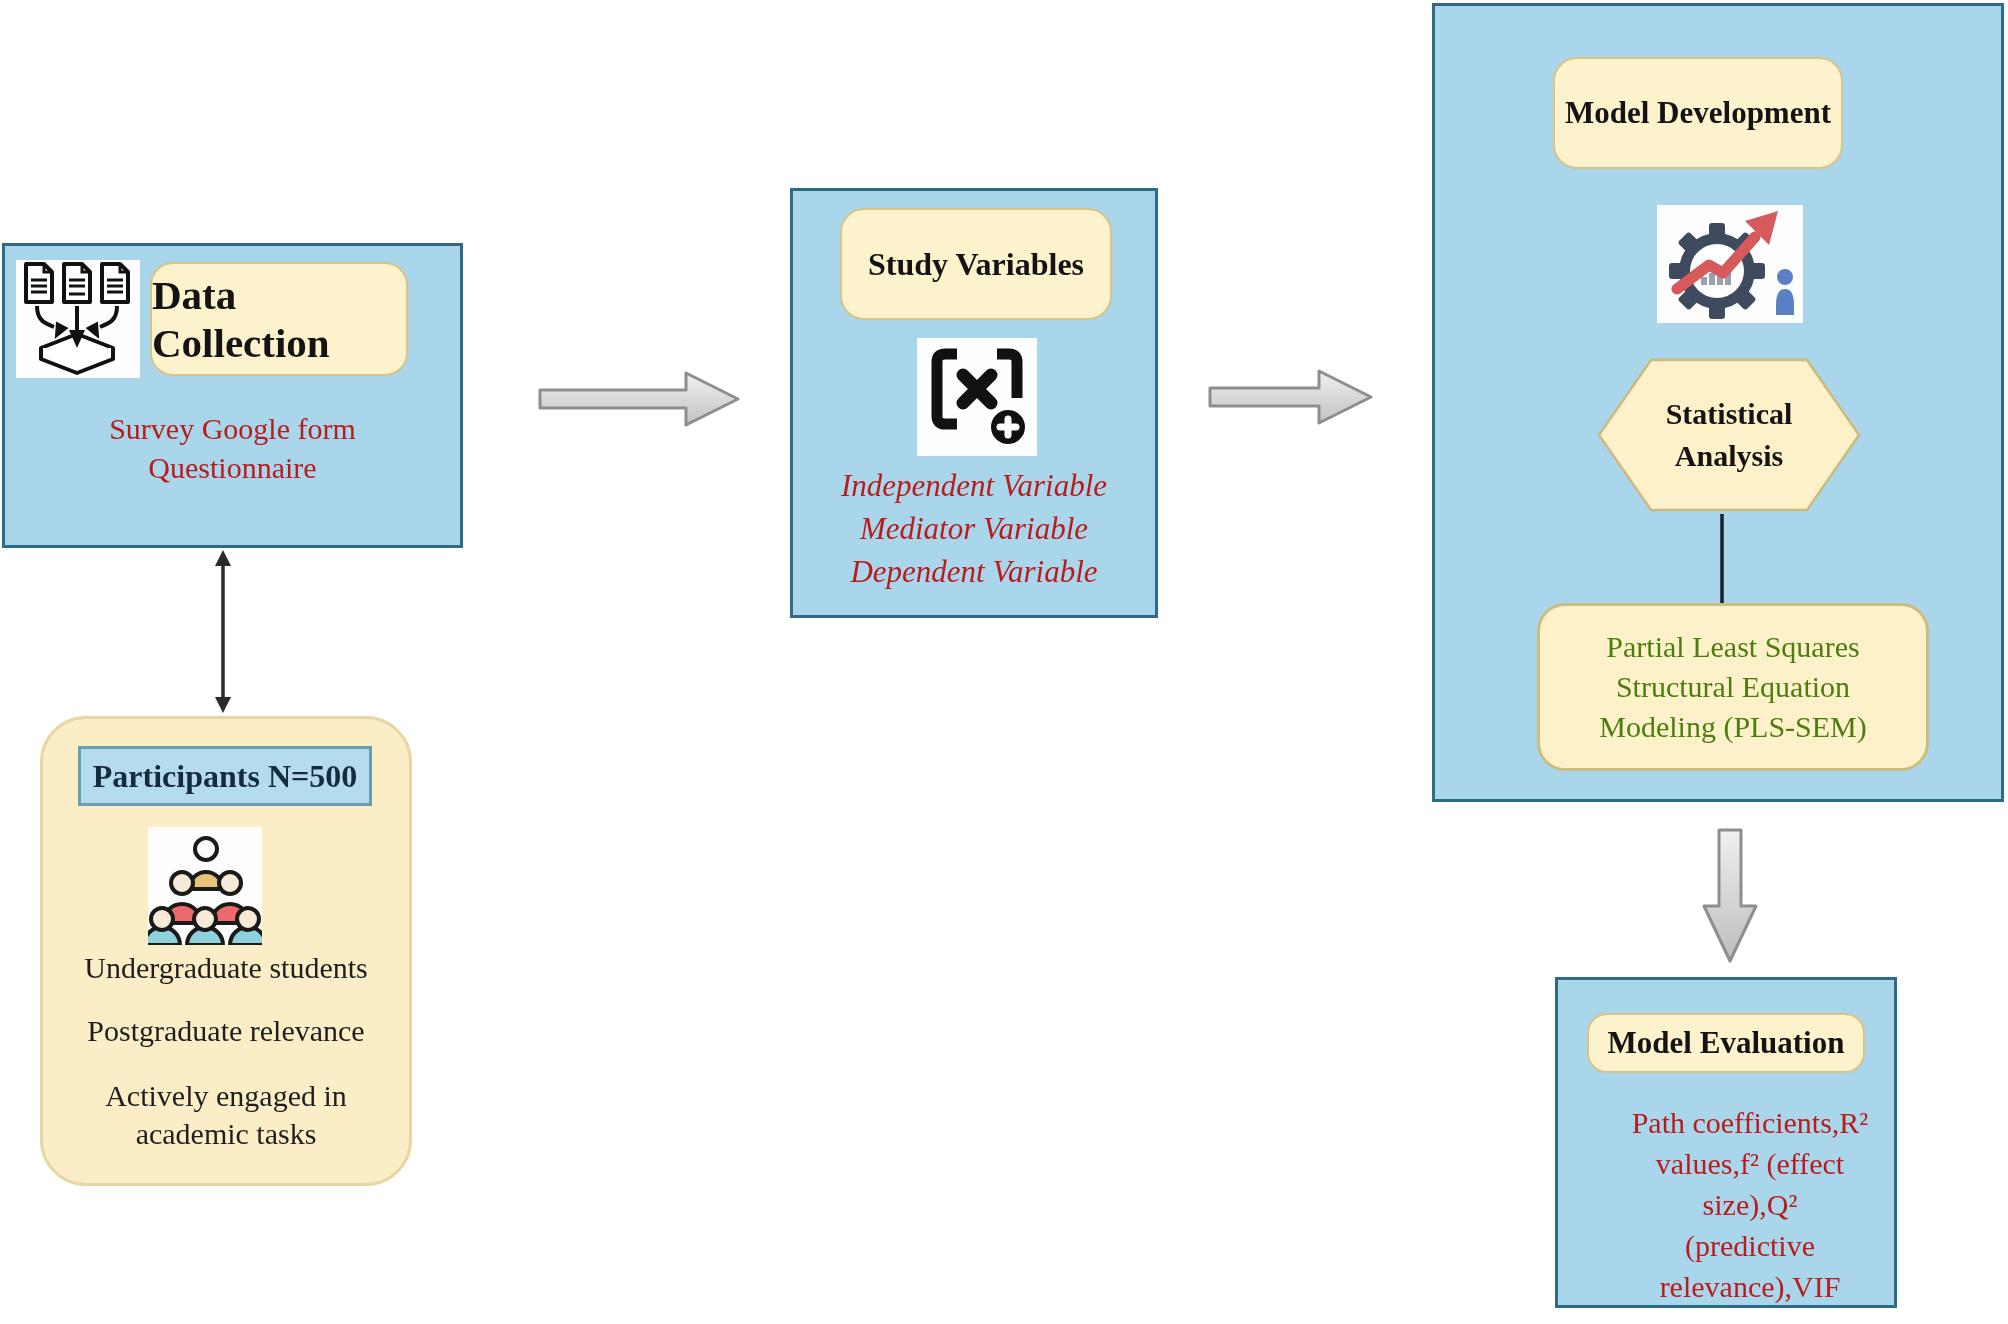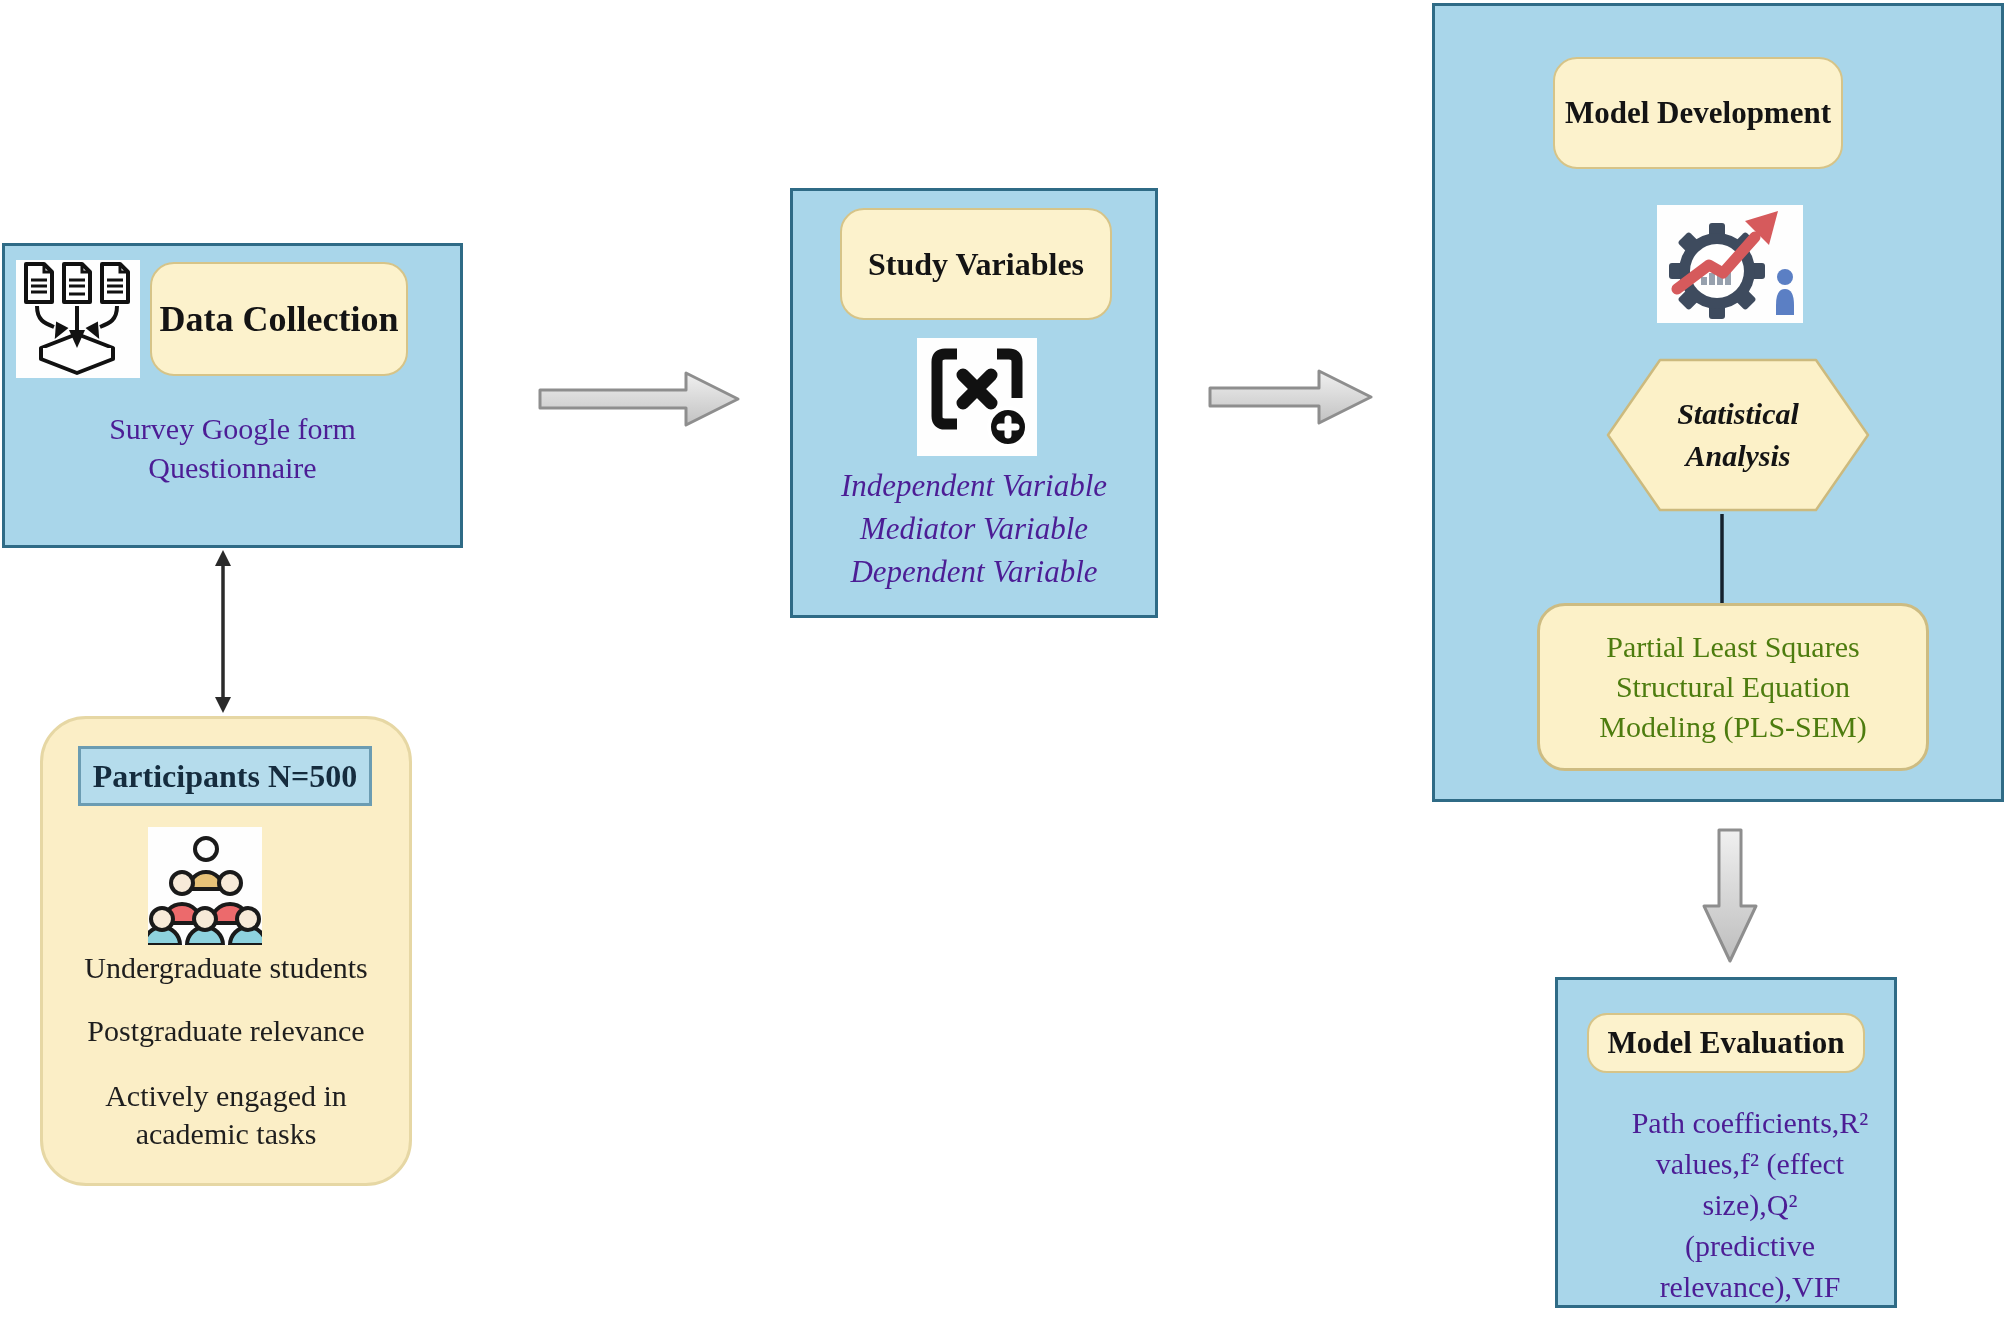--- a/index.html
+++ b/index.html
@@ -28,21 +28,21 @@
     font-weight:700;color:#141414;
   }
   
   .tile{
     position:absolute;
     background:#fefefe;
     display:flex;align-items:center;justify-content:center;
   }
   .body-text{
     position:absolute;left:0;width:100%;
-    text-align:center;color:#4c1d95;
+    text-align:center;color:#b91c1c;
   }
   .participants-box{
     position:absolute;
     background:#fbeec6;
     border:3px solid #e6d7a4;
     border-radius:46px;
   }
   .participants-label{
     position:absolute;
     background:#b5dcec;
@@ -63,21 +63,21 @@
   }
   .pls-box{
     position:absolute;
     background:#fcf1c8;
     border:3px solid #cdbc82;
     border-radius:28px;
     display:flex;flex-direction:column;align-items:center;justify-content:center;
     color:#4d7c0f;font-size:30px;line-height:40px;text-align:center;
   }
   .arrow{position:absolute;}
-  .dc-label{font-size:36px;}
+  .dc-label{font-size:41px;border-radius:23px;}
   .sv-label{font-size:32px;}
   .md-label{font-size:31px;}
   .me-label{font-size:31px;}
   .dc-body{top:163px;font-size:30px;line-height:39px;}
   .sv-body{top:273px;font-size:31px;line-height:43px;font-style:italic;}
   .me-body{top:122px;font-size:30px;line-height:41px;padding-left:48px;}
 </style>
 </head>
 <body>
 
@@ -225,21 +225,21 @@
           <rect x="60" y="64" width="6" height="16"></rect>
           <rect x="68" y="59" width="6" height="21"></rect>
         </g>
         <path d="M20,84 L52,60 L66,68 L98,32" stroke="#d65a5c" stroke-width="11" fill="none" stroke-linejoin="round" stroke-linecap="round"></path>
         <polygon points="88,16 121,6 112,40" fill="#d65a5c"></polygon>
         <circle cx="128" cy="72" r="8" fill="#5b7fc4"></circle>
         <path d="M119,110 V100 Q119,84 128,84 Q137,84 137,100 V110 Z" fill="#5b7fc4"></path>
       </svg>
     </div>
 
-    <div class="hex-wrap" style="left:171px;top:351px;width:264px;height:156px;font-style:italic;">
+    <div class="hex-wrap" style="left:162px;top:351px;width:264px;height:156px;">
       <svg width="264" height="156" viewBox="0 0 264 156">
         <polygon points="2,78 54,3 210,3 262,78 210,153 54,153" fill="#fcf1c8" stroke="#ccba7e" stroke-width="2.5" stroke-linejoin="round"></polygon>
       </svg>
       <div class="hex-text">
         <div>Statistical</div>
         <div>Analysis</div>
       </div>
     </div>
 
     <div class="arrow" style="left:276px;top:506px;">

